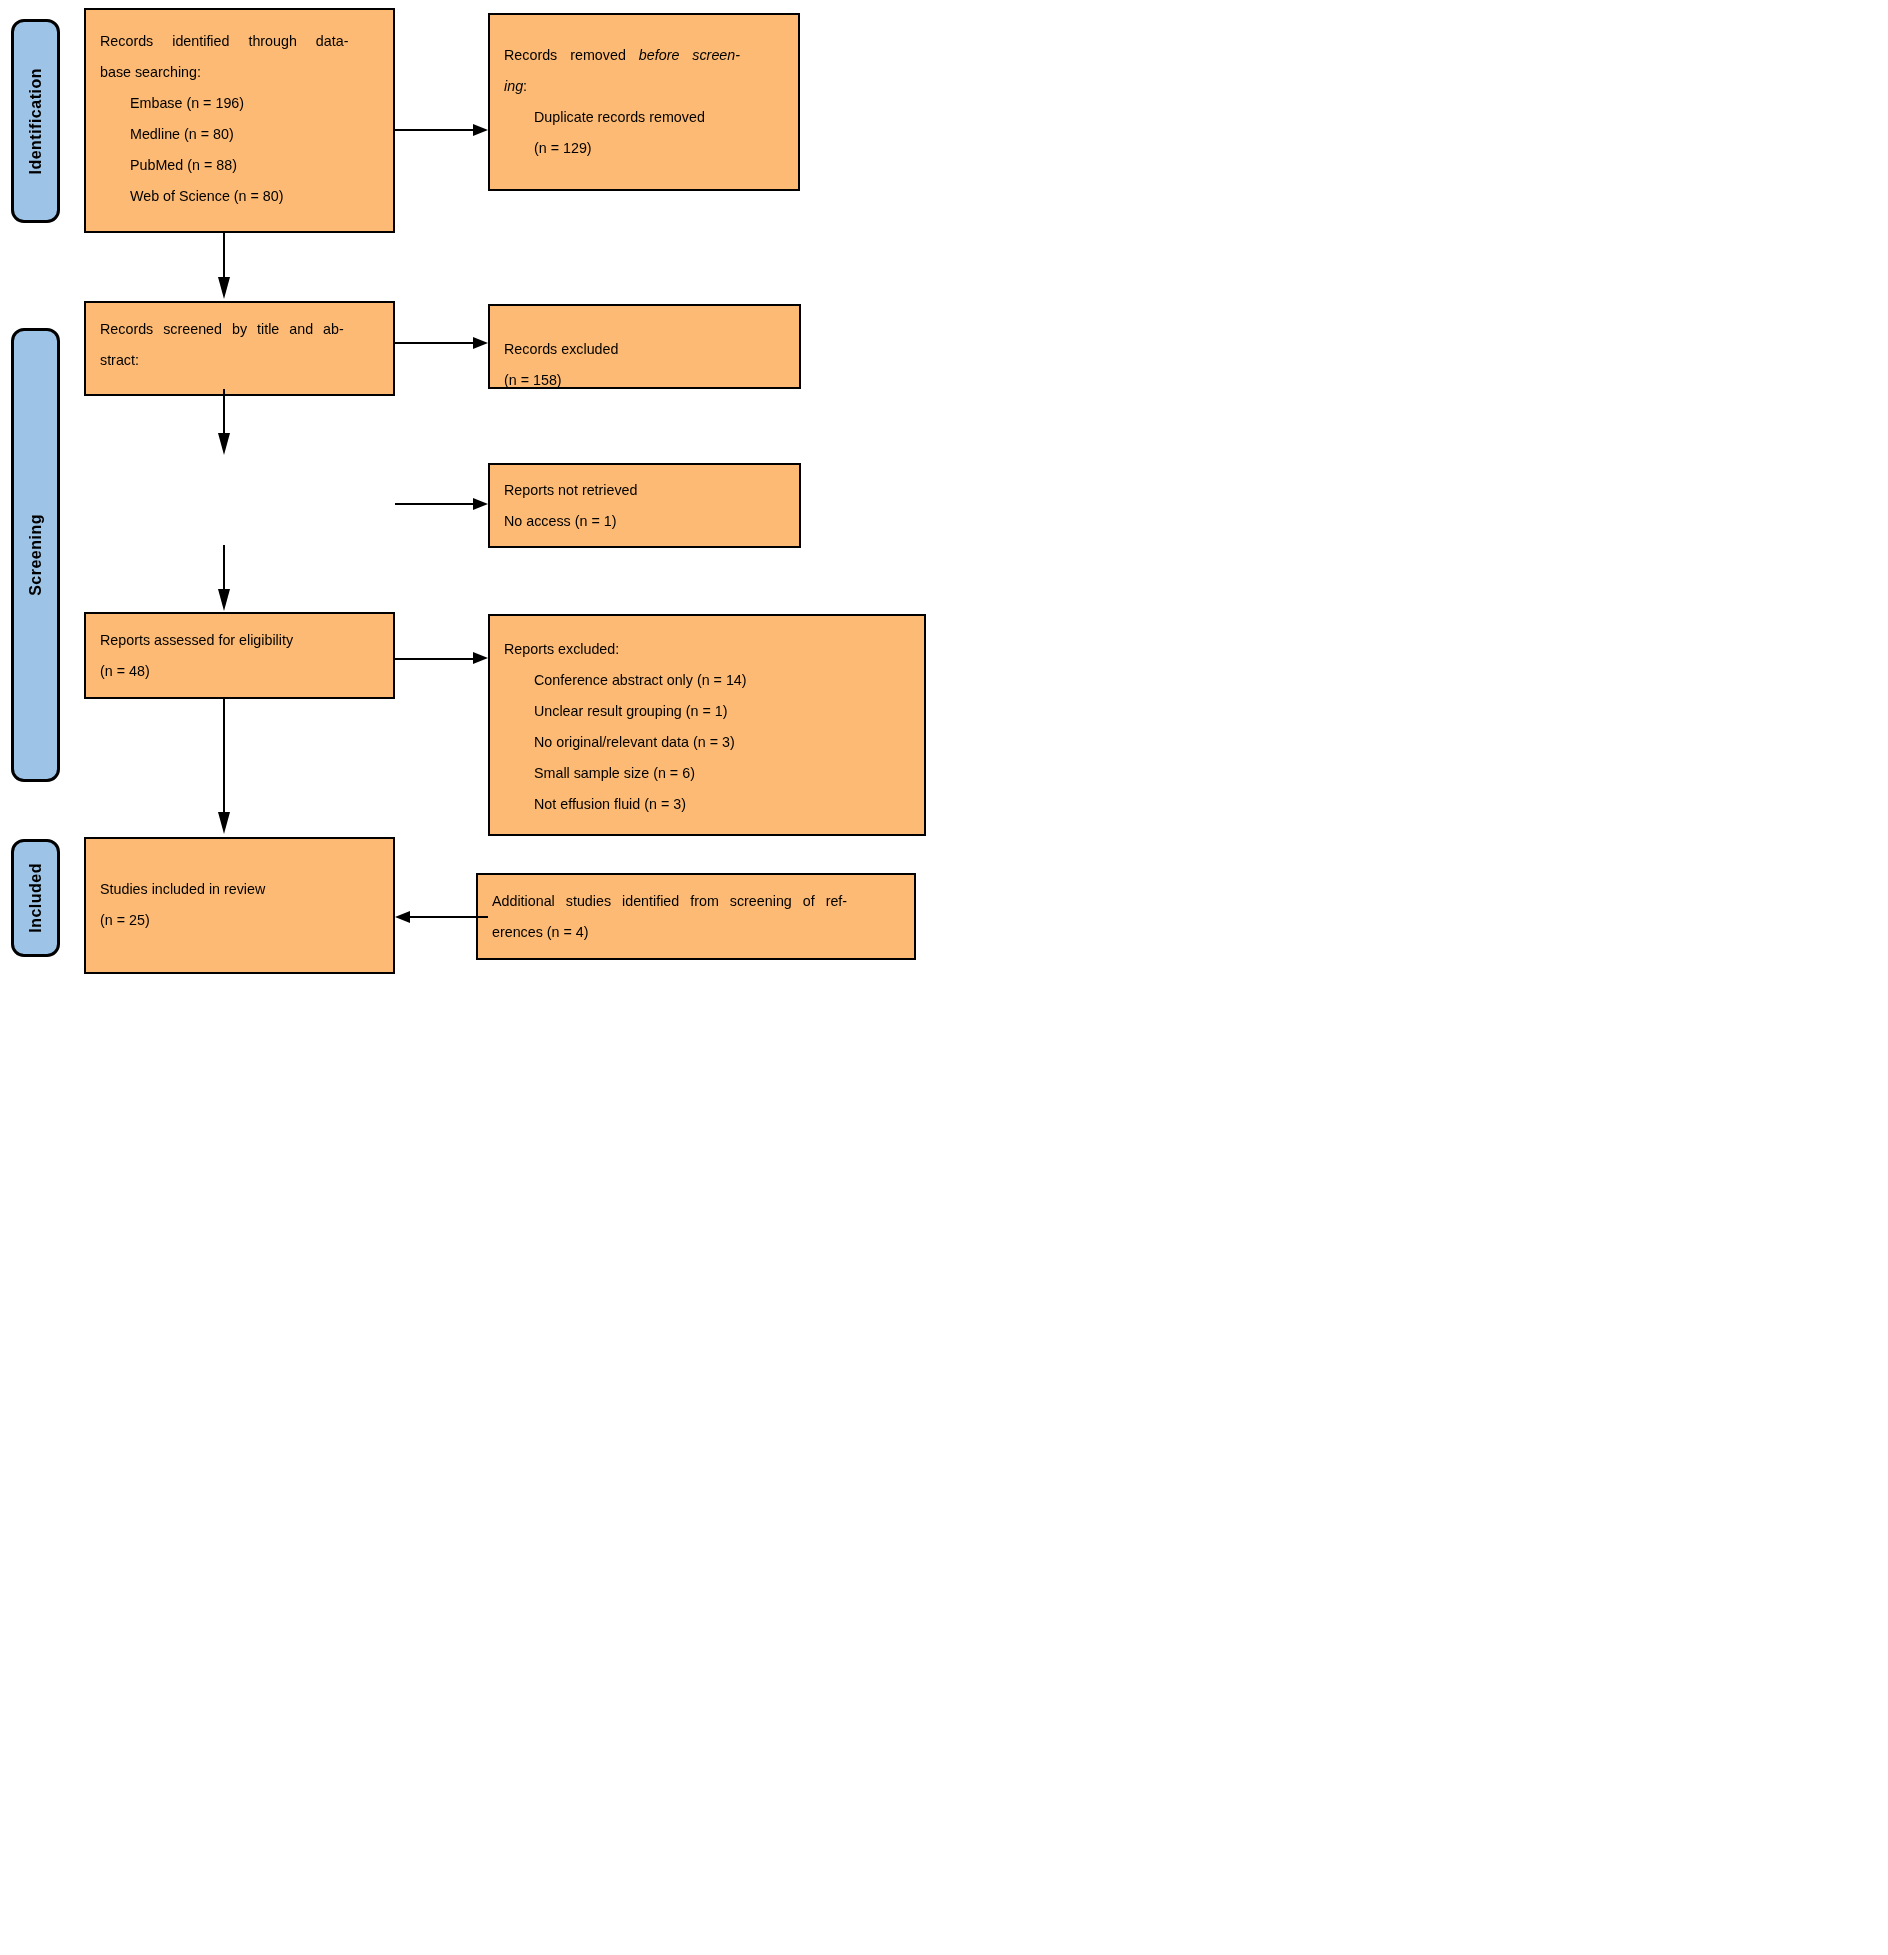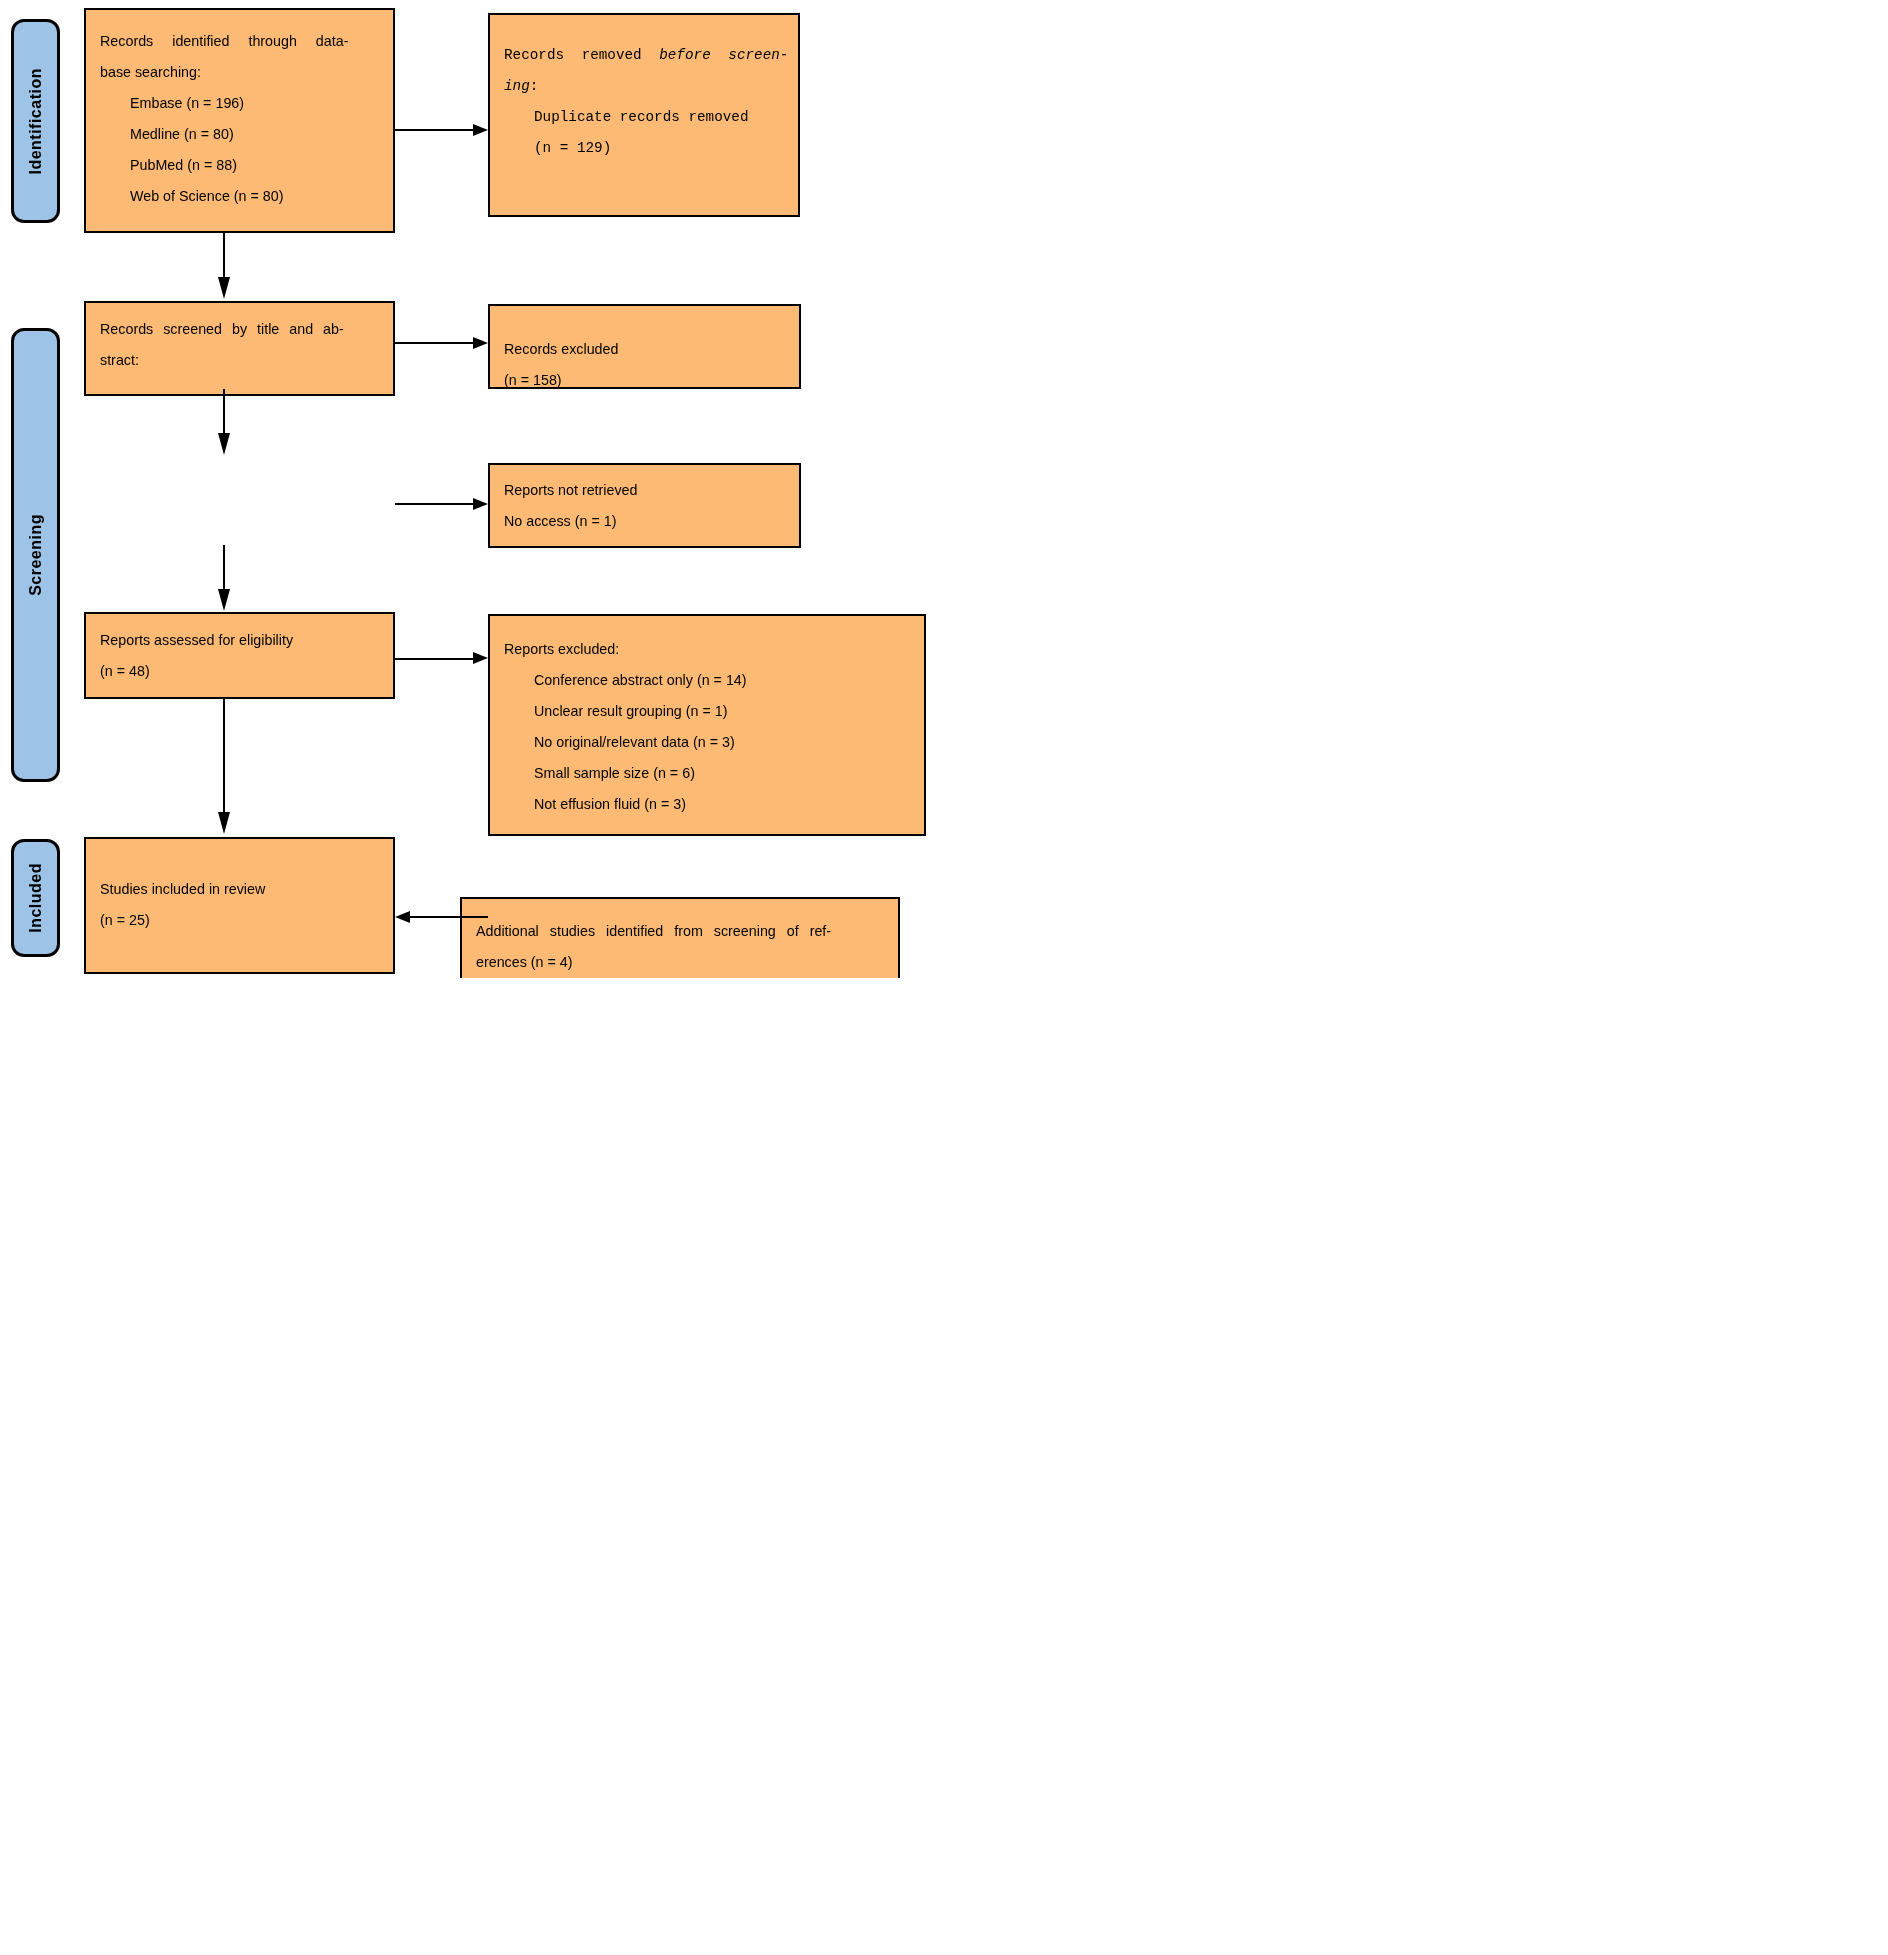--- a/index.html
+++ b/index.html
@@ -100,21 +100,21 @@
 
   <div class="box" style="left:84px;top:8px;width:311px;height:225px;padding-top:16px;">
     <div class="line ws-a">Records identified through data-</div>
     <div class="line">base searching:</div>
     <div class="line indent">Embase (n = 196)</div>
     <div class="line indent">Medline (n = 80)</div>
     <div class="line indent">PubMed (n = 88)</div>
     <div class="line indent">Web of Science (n = 80)</div>
   </div>
 
-  <div class="box" style="left:488px;top:13px;width:312px;height:204px;padding-top:25px;font-family:Liberation Mono, monospace;">
+  <div class="box" style="left:488px;top:13px;width:312px;height:178px;padding-top:25px;">
     <div class="line ws-b"><span>Records removed </span><span class="italic">before screen-</span></div>
     <div class="line"><span class="italic">ing</span><span>:</span></div>
     <div class="line indent">Duplicate records removed</div>
     <div class="line indent">(n = 129)</div>
   </div>
 
   <div class="box" style="left:84px;top:301px;width:311px;height:95px;padding-top:11px;">
     <div class="line ws-c">Records screened by title and ab-</div>
     <div class="line">stract:</div>
   </div>
@@ -142,21 +142,21 @@
     <div class="line indent">No original/relevant data (n = 3)</div>
     <div class="line indent">Small sample size (n = 6)</div>
     <div class="line indent">Not effusion fluid (n = 3)</div>
   </div>
 
   <div class="box" style="left:84px;top:837px;width:311px;height:137px;padding-top:35px;">
     <div class="line">Studies included in review</div>
     <div class="line">(n = 25)</div>
   </div>
 
-  <div class="box" style="left:460px;top:873px;width:440px;height:87px;padding-top:17px;margin-top:24px;">
+  <div class="box" style="left:476px;top:873px;width:440px;height:87px;padding-top:11px;">
     <div class="line ws-j">Additional studies identified from screening of ref-</div>
     <div class="line">erences (n = 4)</div>
   </div>
 
   <div class="hline" style="left:395px;top:129px;width:78px;"></div>
   <div class="head-right" style="left:473px;top:124px;"></div>
 
   <div class="vline" style="left:223px;top:233px;height:45px;"></div>
   <div class="head-down" style="left:218px;top:277px;"></div>
 

